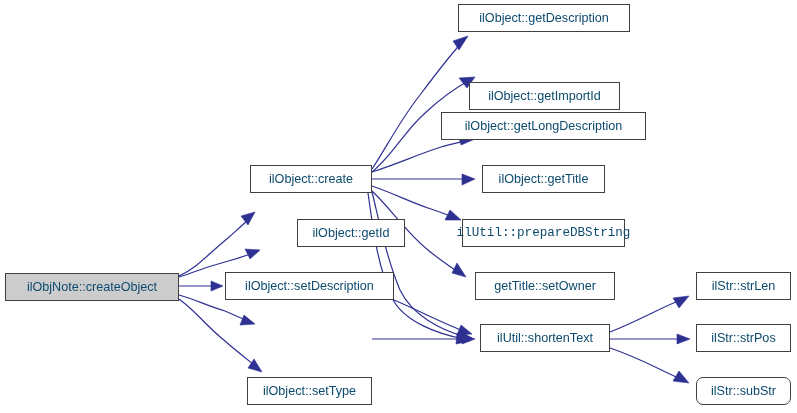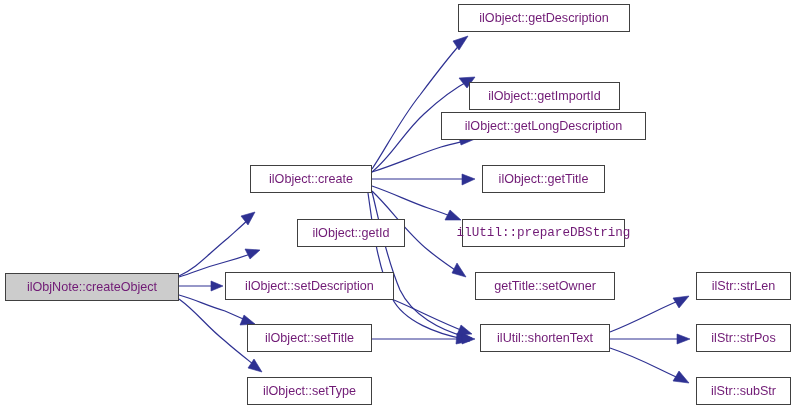--- a/index.html
+++ b/index.html
@@ -21,21 +21,21 @@
     top: 0;
     width: 797px;
     height: 413px;
     pointer-events: none;
   }
   .node {
     position: absolute;
     box-sizing: border-box;
     border: 1px solid #404040;
     background: #ffffff;
-    color: #701a75;
+    color: #0c4a6e;
     font-size: 12.6px;
     line-height: 1;
     display: flex;
     align-items: center;
     justify-content: center;
     white-space: nowrap;
     letter-spacing: 0px;
     z-index: 2;
   }
   .node.root {
@@ -100,23 +100,20 @@
     </div>
     <div class="node root" style="left: 5px; top: 273px; width: 174px; height: 28px;">
       <span>ilObjNote::createObject</span>
     </div>
     <div class="node" style="left: 255px; top: 219px; width: 108px; height: 28px; margin-left: 42px;">
       <span>ilObject::getId</span>
     </div>
     <div class="node" style="left: 225px; top: 272px; width: 169px; height: 28px; text-align: right;">
       <span>ilObject::setDescription</span>
     </div>
-    <div class="node" style="left: 247px; top: 324px; width: 125px; height: 28px;">
-      <span>ilObject::setTitle</span>
-    </div>
     <div class="node" style="left: 247px; top: 377px; width: 125px; height: 28px;">
       <span>ilObject::setType</span>
     </div>
     <div class="node" style="left: 458px; top: 4px; width: 172px; height: 28px;">
       <span>ilObject::getDescription</span>
     </div>
     <div class="node" style="left: 469px; top: 58px; width: 151px; height: 28px; margin-top: 24px;">
       <span>ilObject::getImportId</span>
     </div>
     <div class="node" style="left: 441px; top: 112px; width: 205px; height: 28px;">
@@ -133,16 +130,16 @@
     </div>
     <div class="node" style="left: 480px; top: 324px; width: 130px; height: 28px;">
       <span>ilUtil::shortenText</span>
     </div>
     <div class="node" style="left: 696px; top: 272px; width: 95px; height: 28px;">
       <span>ilStr::strLen</span>
     </div>
     <div class="node" style="left: 696px; top: 324px; width: 95px; height: 28px;">
       <span>ilStr::strPos</span>
     </div>
-    <div class="node" style="left: 696px; top: 377px; width: 95px; height: 28px;">
+    <div class="node" style="left: 696px; top: 377px; width: 95px; height: 28px; border-radius: 7px;">
       <span>ilStr::subStr</span>
     </div>
   </div>
 
 </body></html>

